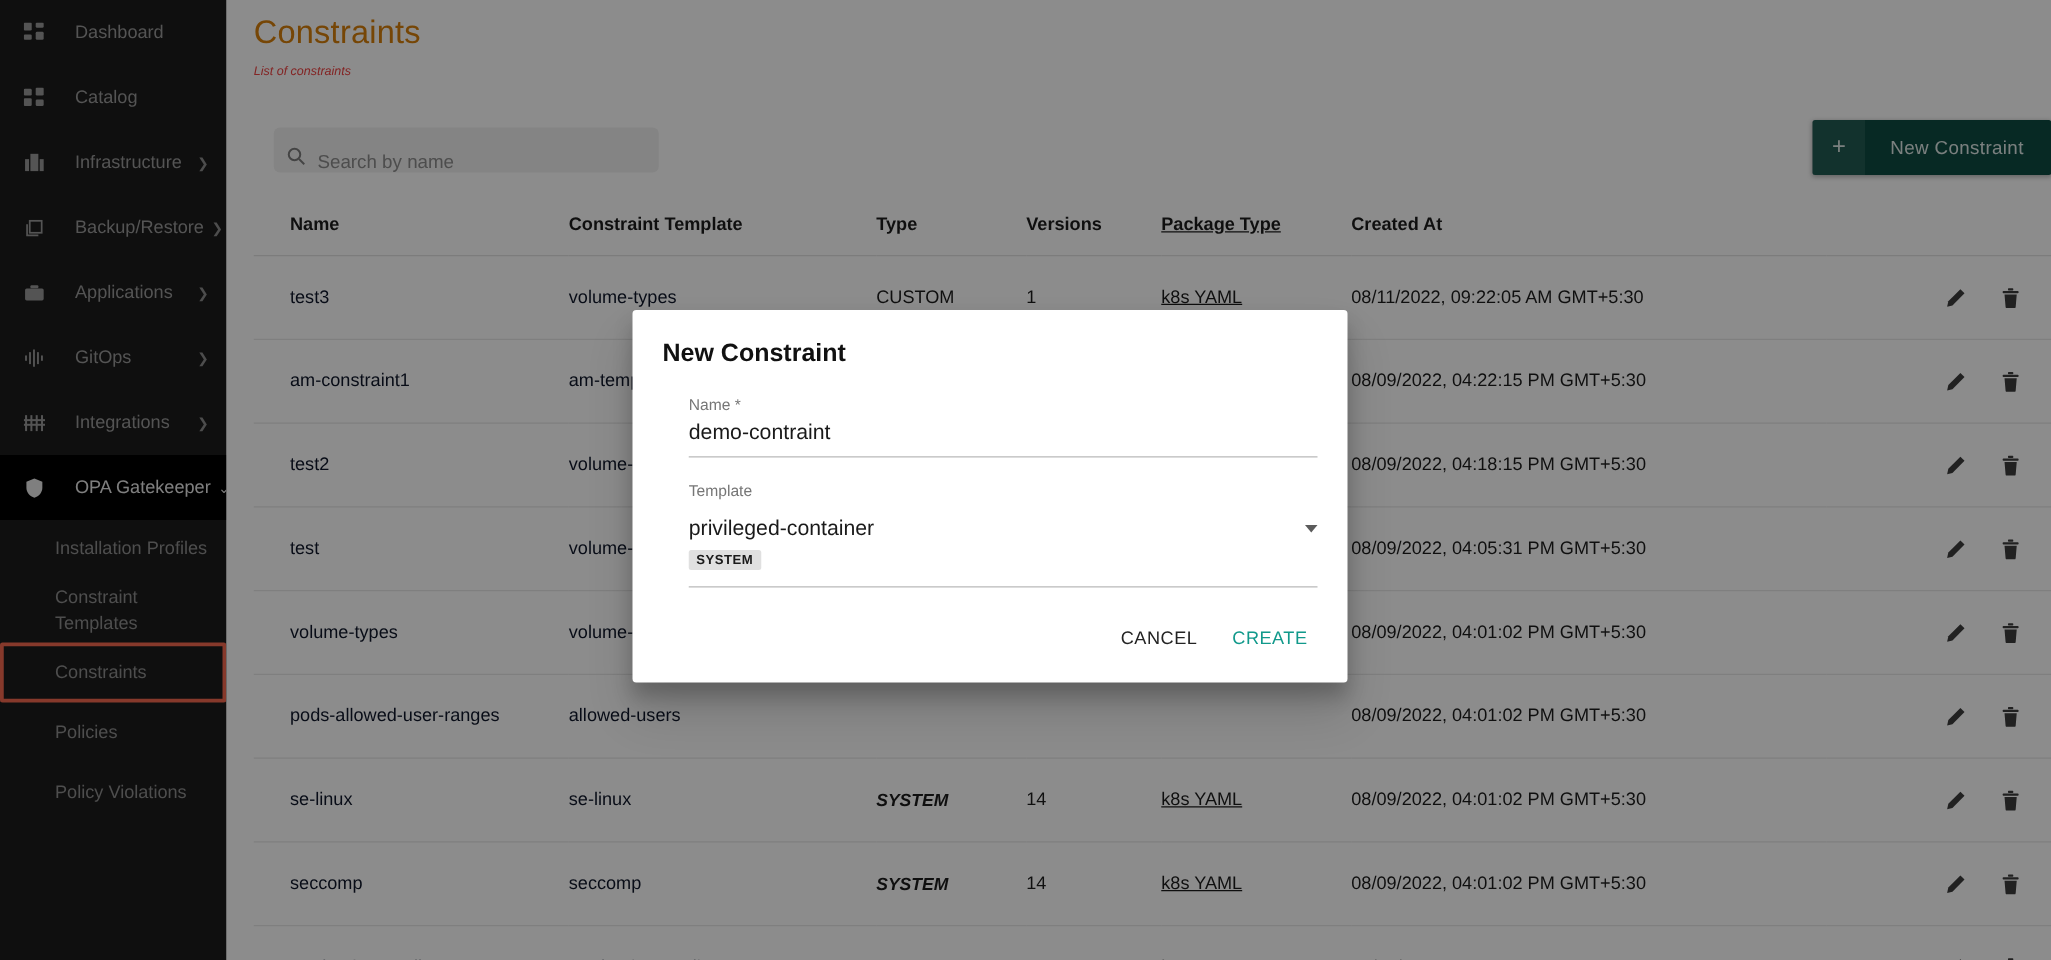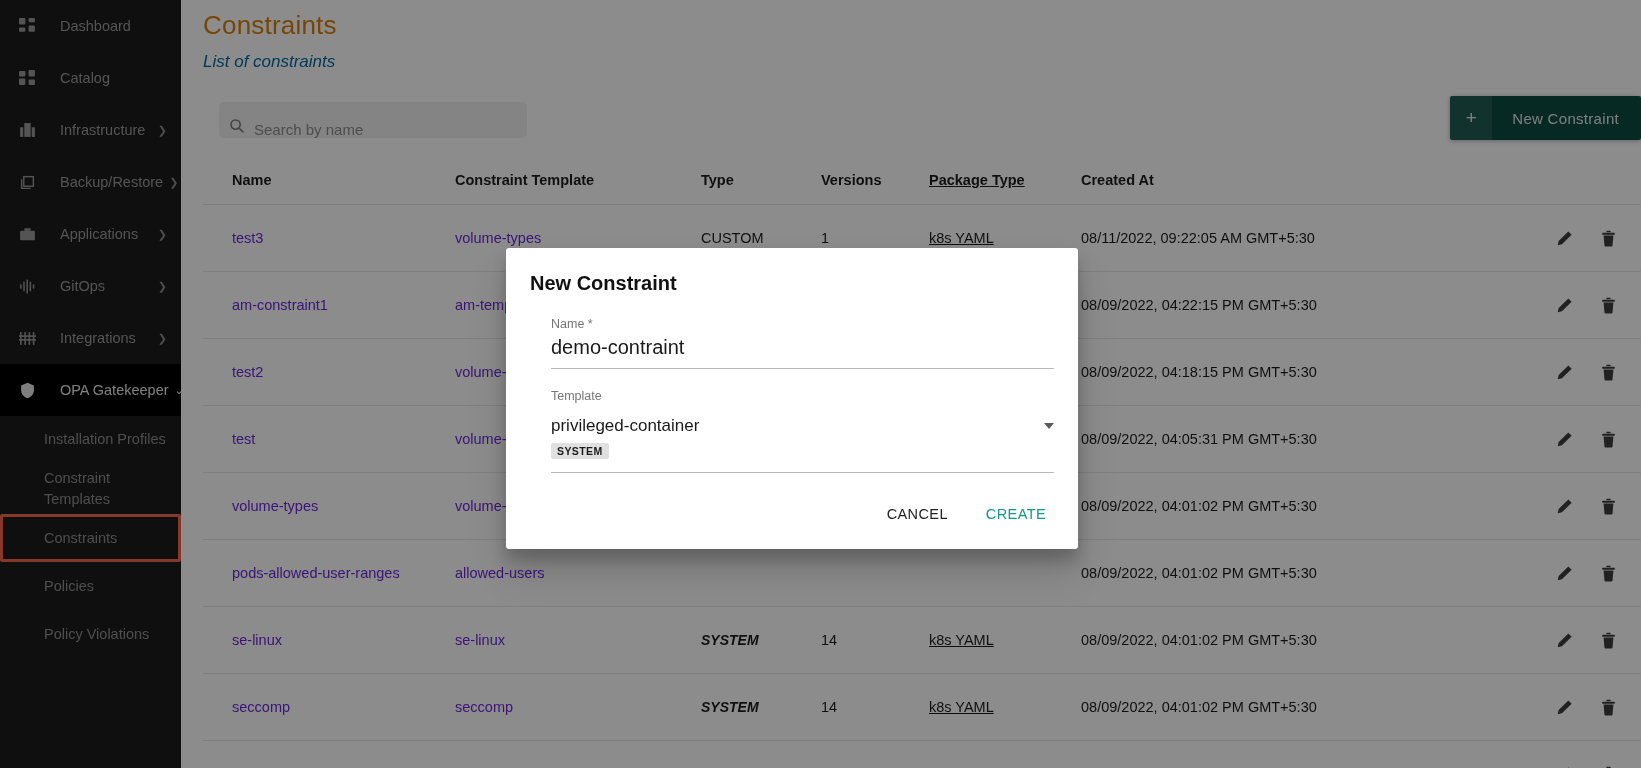--- a/index.html
+++ b/index.html
@@ -87,22 +87,22 @@
     position: absolute;
     left: 22px; top: 10px;
     font-size: 26px;
     color: #d8800c;
     font-weight: 400;
     letter-spacing: .2px;
   }
   .page-sub {
     position: absolute;
     left: 22px; top: 52px;
-    font-size: 17px;
-    color: #0369a1;
+    font-size: 10px;
+    color: #ef4444;
     font-style: italic;
   }
 
   .card {
     position: absolute;
     left: 22px; top: 86px;
     width: 1438px;
     height: 682px;
     background: #ffffff;
   }
@@ -177,21 +177,21 @@
   }
   table.grid td {
     font-size: 14.5px;
     color: #1d1d1d;
     padding: 18px 0;
     border-bottom: 1px solid #e8e8e8;
     height: 54px;
     vertical-align: middle;
   }
   td.link, th.c-name { }
-  .cell-link { color: #6d28d9; cursor: pointer; }
+  .cell-link { color: #0f172a; cursor: pointer; }
   .sys-type { font-style: italic; font-weight: bold; font-size: 14px; }
   .c-name    { width: 252px; padding-left: 29px !important; }
   .c-tmpl    { width: 246px; }
   .c-type    { width: 120px; }
   .c-vers    { width: 108px; }
   .c-pkg     { width: 152px; text-decoration: underline; }
   .c-created { width: 380px; }
   .c-act     { width: 180px; }
   td.c-name  { padding-left: 29px !important; }
 
@@ -232,21 +232,21 @@
     padding: 24px 24px 0 24px;
   }
   .dlg-body { padding: 22px 24px 0 24px; margin-left: 21px; }
   .field { margin-bottom: 6px; }
   .field-label {
     font-size: 12.5px;
     color: #767676;
     margin-bottom: 5px;
   }
   .field-value {
-    font-size: 20px;
+    font-size: 17px;
     color: #1a1a1a;
     padding-bottom: 9px;
     border-bottom: 1px solid #b9b9b9;
   }
   .field.select { margin-top: 20px; position: relative; }
   .select-inner {
     padding-bottom: 13px;
     border-bottom: 1px solid #b9b9b9;
     padding-top: 8px;
   }
@@ -269,21 +269,21 @@
     border-left: 5px solid transparent;
     border-right: 5px solid transparent;
     border-top: 6px solid #5b5b5b;
     cursor: pointer;
   }
   .dlg-actions {
     display: flex;
     justify-content: flex-end;
     align-items: center;
     padding: 18px 18px 18px 24px;
-    gap: 10px;
+    gap: 0;
   }
   .dlg-btn {
     background: transparent;
     border: 0;
     font-family: "Liberation Sans", sans-serif;
     font-size: 14.5px;
     font-weight: 500;
     letter-spacing: .4px;
     padding: 9px 14px;
     cursor: pointer;

